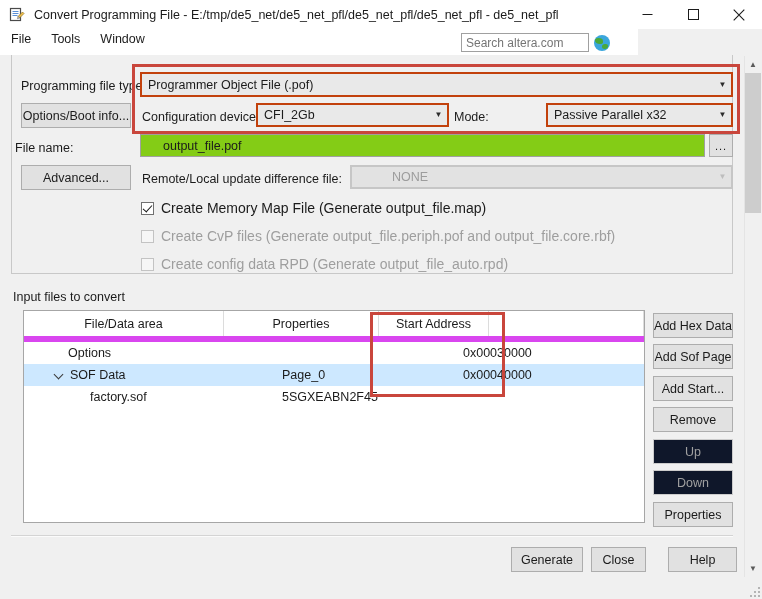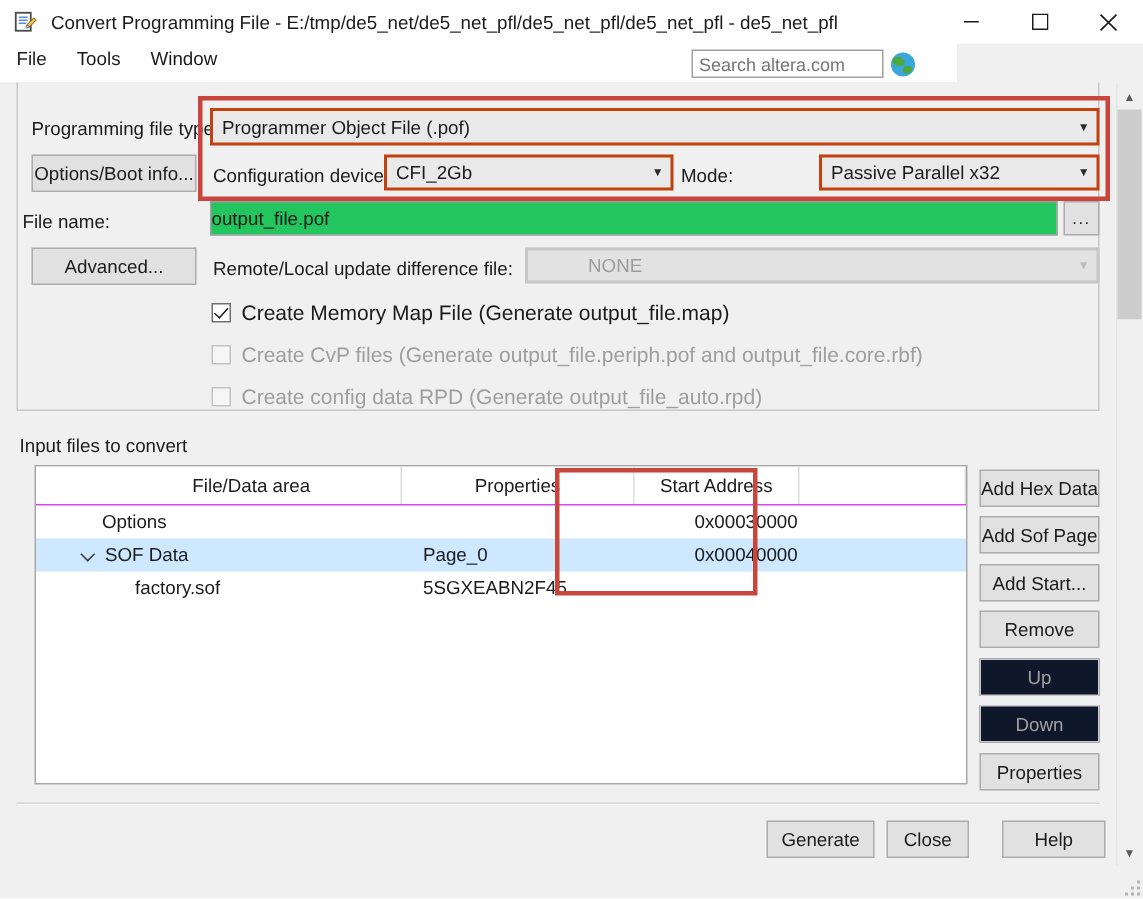--- a/index.html
+++ b/index.html
@@ -174,28 +174,28 @@
     color: #2b2b2b;
     line-height: 1;
   }
   .combo.disabled { background: #e2e2e2; border-color: #c6c6c6; }
   .combo.disabled .cval { color: #9c9c9c; padding-left: 40px; }
   .combo.disabled .carrow { color: #bdbdbd; }
 
   
   .tbox {
     position: absolute;
-    background: #22c55e;
+    background: #84cc16;
     border: 1px solid #a0a0a0;
     box-sizing: border-box;
     display: flex;
     align-items: center;
     font-size: 12.5px;
     color: #1b1b1b;
-    padding-left: 0;
+    padding-left: 22px;
     font-family: "Liberation Sans", sans-serif;
     outline: none;
   }
 
   
   .btn {
     position: absolute;
     background: #e1e1e1;
     border: 1px solid #adadad;
     box-sizing: border-box;
@@ -252,23 +252,22 @@
     left: 23px; top: 255px;
     width: 622px; height: 213px;
     background: #ffffff;
     border: 1px solid #a6a6a6;
     box-sizing: border-box;
     overflow: hidden;
   }
   #thead {
     display: flex;
     height: 25px;
-    border-bottom: 1px solid #d946ef;
-    background: #ffffff;
-    padding-left: 44px;
+    border-bottom: 6px solid #d946ef;
+    background: #ffffff;
   }
   #thead .th {
     font-size: 12.5px;
     color: #1b1b1b;
     display: flex;
     align-items: center;
     justify-content: center;
     box-sizing: border-box;
     border-right: 1px solid #dcdcdc;
     cursor: default;

